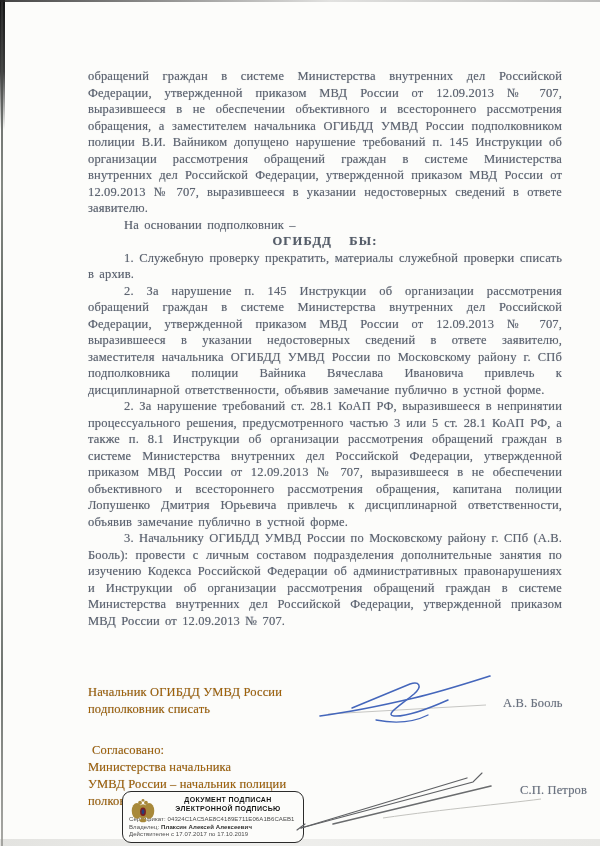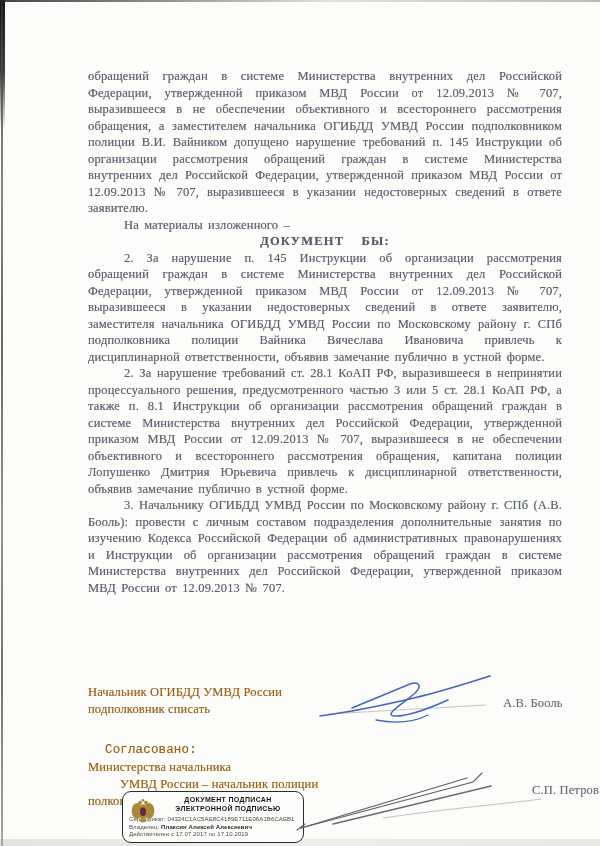--- a/index.html
+++ b/index.html
@@ -53,49 +53,50 @@
 </head>
 <body>
 
 <div class="edge-left-dark"></div>
 <div class="edge-left-line"></div>
 <div class="edge-top"></div>
 <div class="edge-bottom"></div>
 
 <div class="page-text">
   <p>обращений граждан в системе Министерства внутренних дел Российской Федерации, утвержденной приказом МВД России от 12.09.2013 № 707, выразившееся в не обеспечении объективного и всестороннего рассмотрения обращения, а заместителем начальника ОГИБДД УМВД России подполковником полиции В.И. Вайником допущено нарушение требований п. 145 Инструкции об организации рассмотрения обращений граждан в системе Министерства внутренних дел Российской Федерации, утвержденной приказом МВД России от 12.09.2013 № 707, выразившееся в указании недостоверных сведений в ответе заявителю.</p>
-  <p class="indent">На материалы изложенного –</p>
-  <p class="heading">ДОКУМЕНТ БЫ:</p>
+  <p class="indent">На основании подполковник –</p>
+  <p class="heading">ОГИБДД БЫ:</p>
+  <p class="indent">1. Служебную проверку прекратить, материалы служебной проверки списать в архив.</p>
   <p class="indent">2. За нарушение п. 145 Инструкции об организации рассмотрения обращений граждан в системе Министерства внутренних дел Российской Федерации, утвержденной приказом МВД России от 12.09.2013 № 707, выразившееся в указании недостоверных сведений в ответе заявителю, заместителя начальника ОГИБДД УМВД России по Московскому району г. СПб подполковника полиции Вайника Вячеслава Ивановича привлечь к дисциплинарной ответственности, объявив замечание публично в устной форме.</p>
   <p class="indent">2. За нарушение требований ст. 28.1 КоАП РФ, выразившееся в непринятии процессуального решения, предусмотренного частью 3 или 5 ст. 28.1 КоАП РФ, а также п. 8.1 Инструкции об организации рассмотрения обращений граждан в системе Министерства внутренних дел Российской Федерации, утвержденной приказом МВД России от 12.09.2013 № 707, выразившееся в не обеспечении объективного и всестороннего рассмотрения обращения, капитана полиции Лопушенко Дмитрия Юрьевича привлечь к дисциплинарной ответственности, объявив замечание публично в устной форме.</p>
   <p class="indent">3. Начальнику ОГИБДД УМВД России по Московскому району г. СПб (А.В. Бооль): провести с личным составом подразделения дополнительные занятия по изучению Кодекса Российской Федерации об административных правонарушениях и Инструкции об организации рассмотрения обращений граждан в системе Министерства внутренних дел Российской Федерации, утвержденной приказом МВД России от 12.09.2013 № 707.</p>
 </div>
 
 <div class="sig-label" style="left:88px;top:684px;">Начальник ОГИБДД УМВД России</div>
 <div class="sig-label" style="left:88px;top:701px;">подполковник списать</div>
 <svg class="sig-svg" style="left:318px;top:668px;" width="175" height="58" viewBox="0 0 175 58">
   <path d="M10 46 L168 37" stroke="#c6c6c3" stroke-width="1" fill="none"></path>
   <path d="M2 48 C32 44 62 38 96 30 C122 24 150 15 172 8" stroke="#4466bb" stroke-width="1.7" fill="none" stroke-linecap="round"></path>
   <path d="M34 40 C58 30 82 20 92 16 C101 13 105 18 96 26 C83 37 66 47 76 48 C90 49 112 40 130 32" stroke="#4466bb" stroke-width="1.5" fill="none" stroke-linecap="round"></path>
   <path d="M58 52 C78 56 96 54 110 47" stroke="#4466bb" stroke-width="1.3" fill="none" stroke-linecap="round"></path>
 </svg>
 <div class="sig-name" style="left:503px;top:695px;font-family:Liberation Serif, serif;">А.В. Бооль</div>
 
-<div class="sig-label" style="left:105px;top:742px;font-family:Liberation Mono, monospace;">Согласовано:</div>
+<div class="sig-label" style="left:92px;top:742px;">Согласовано:</div>
 <div class="sig-label" style="left:88px;top:759px;">Министерства начальника</div>
-<div class="sig-label" style="left:88px;top:776px;margin-left:32px;">УМВД России – начальник полиции</div>
+<div class="sig-label" style="left:88px;top:776px;">УМВД России – начальник полиции</div>
 <div class="sig-label" style="left:88px;top:793px;">полковник полиции</div>
 <svg class="sig-svg" style="left:295px;top:766px;" width="250" height="72" viewBox="0 0 250 72">
   <path d="M88 52 C150 43 208 38 246 33" stroke="#bcbcb8" stroke-width="0.9" fill="none"></path>
   <path d="M6 62 L172 12" stroke="#5f6164" stroke-width="1.3" fill="none" stroke-linecap="round"></path>
   <path d="M6 62 L178 16 L187 7" stroke="#5f6164" stroke-width="1.1" fill="none" stroke-linecap="round"></path>
   <path d="M38 58 L196 20" stroke="#6a6c6e" stroke-width="1.6" fill="none" stroke-linecap="round"></path>
   <path d="M2 64 L10 58" stroke="#5f6164" stroke-width="1.2" fill="none" stroke-linecap="round"></path>
 </svg>
-<div class="sig-name" style="left:532px;top:782px;text-align:center;">С.П. Петров</div>
+<div class="sig-name" style="left:520px;top:782px;text-align:center;">С.П. Петров</div>
 
 <div class="stamp">
   <svg class="stamp-emblem" viewBox="0 0 30 30">
     <g fill="#a8893a">
       <ellipse cx="8" cy="16" rx="6" ry="9"></ellipse>
       <ellipse cx="22" cy="16" rx="6" ry="9"></ellipse>
       <ellipse cx="15" cy="17" rx="5.4" ry="8.5"></ellipse>
       <circle cx="11.6" cy="6.6" r="2.2"></circle>
       <circle cx="18.4" cy="6.6" r="2.2"></circle>
       <circle cx="15" cy="3.8" r="1.6"></circle>

